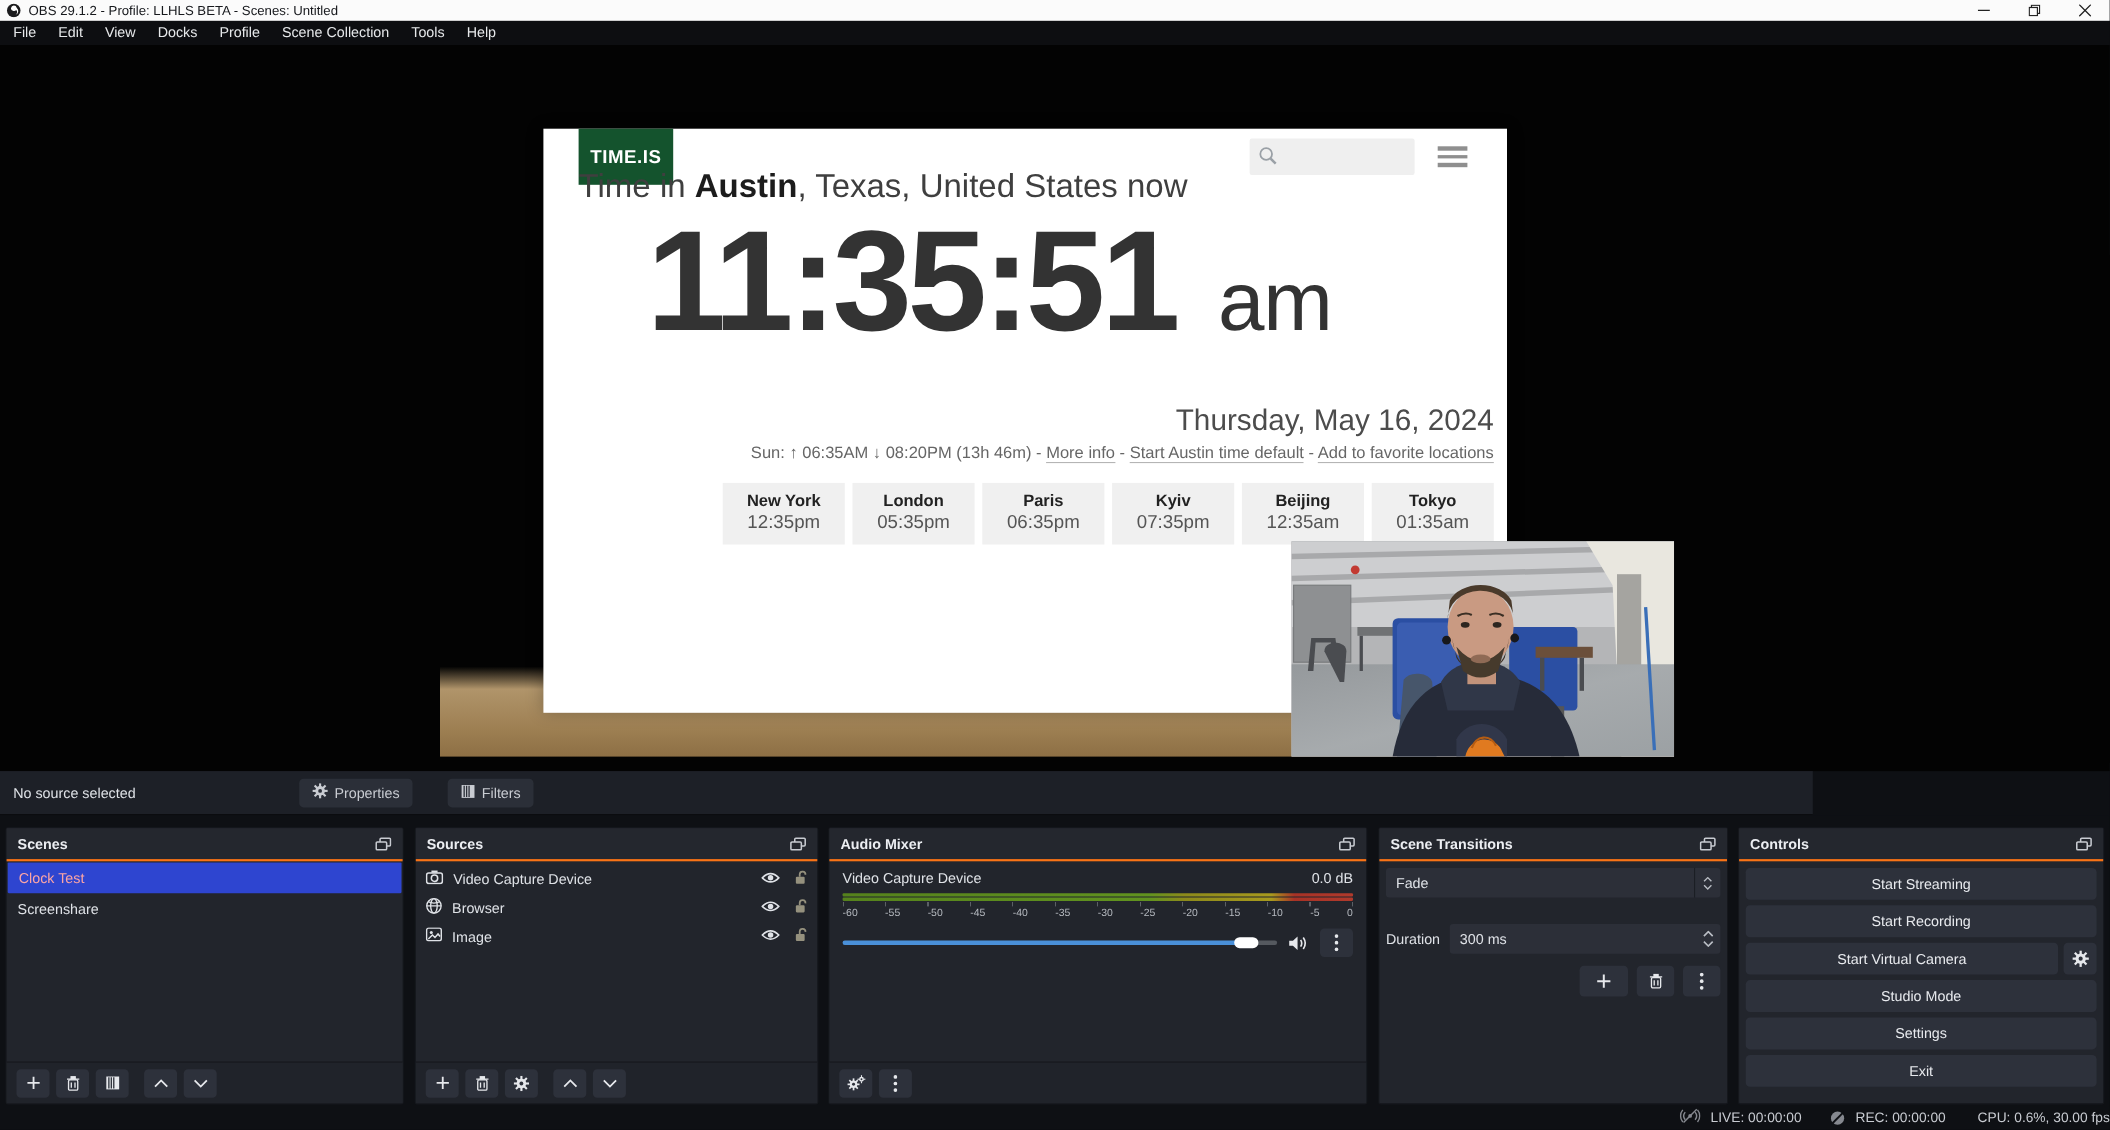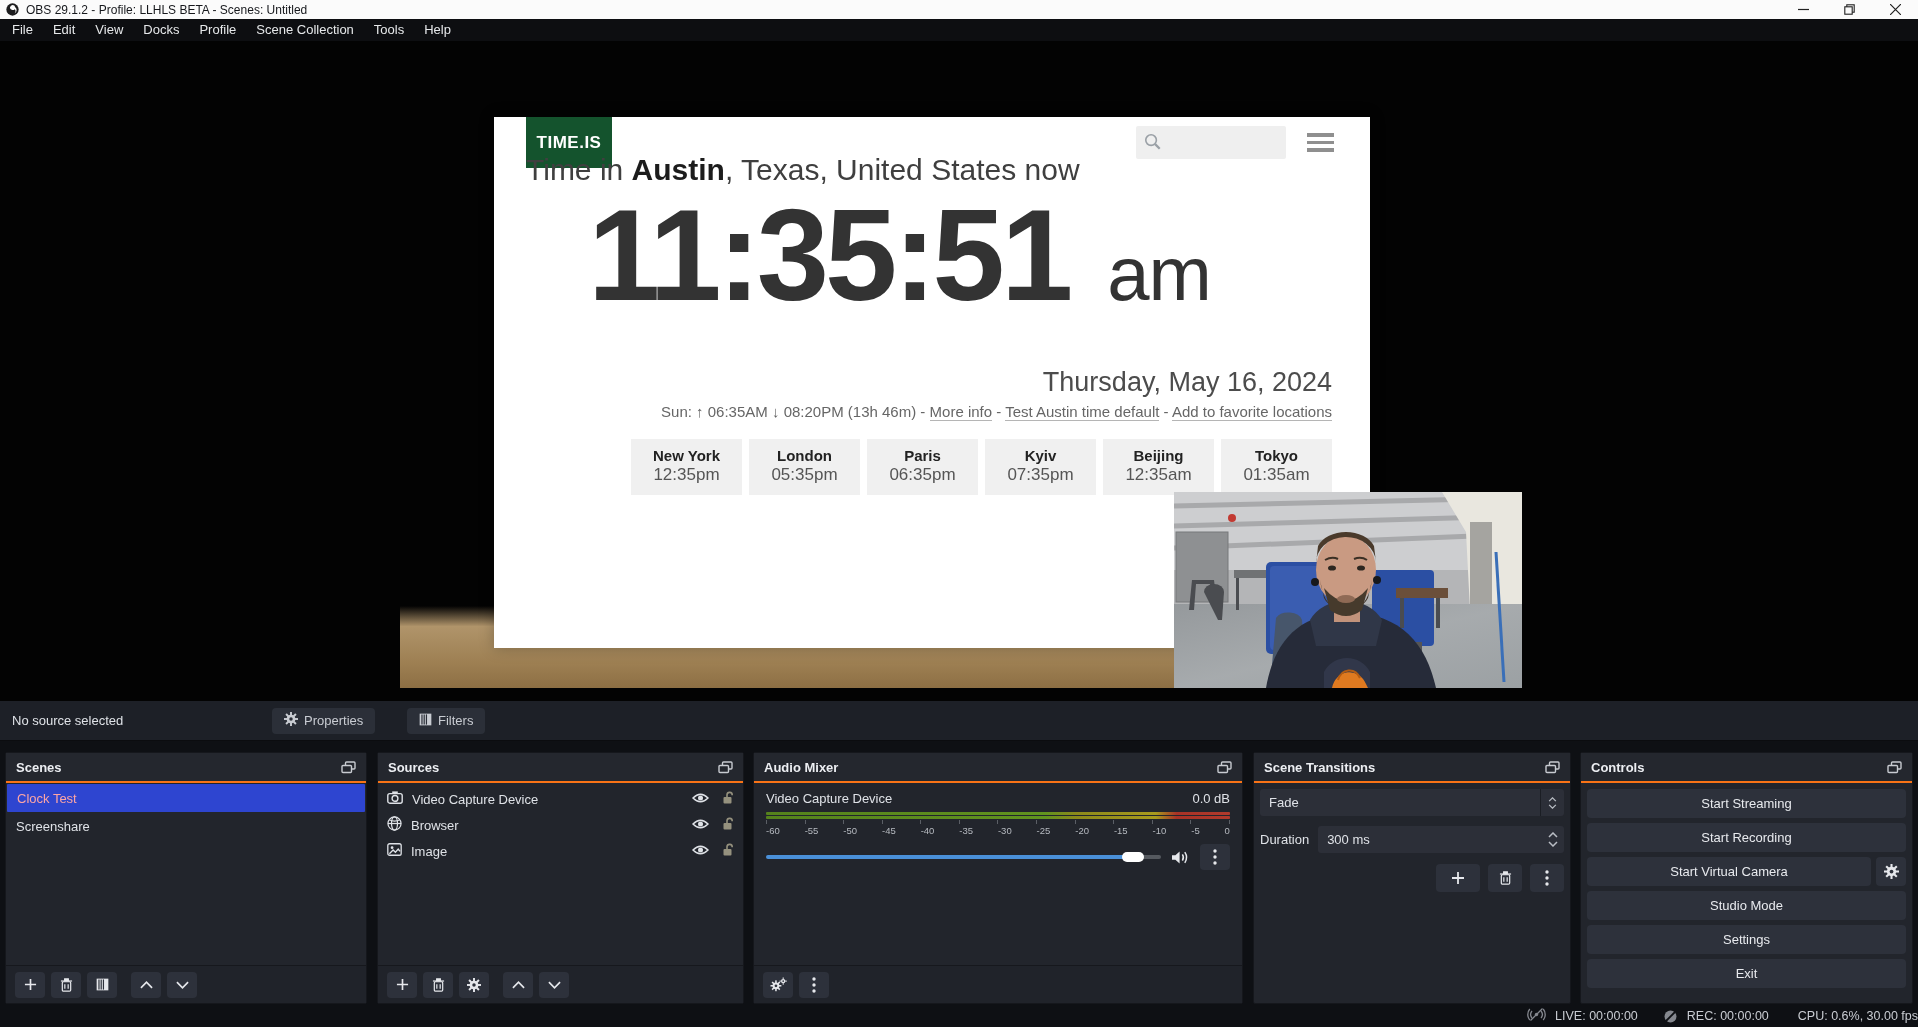--- a/index.html
+++ b/index.html
@@ -42,34 +42,34 @@
          font-weight:bold;font-size:17px;letter-spacing:.5px;display:flex;align-items:center;justify-content:center;}
   .tsearch{position:absolute;right:84px;top:9px;width:150px;height:33px;background:#efefef;border-radius:2px;
            display:flex;align-items:center;padding-left:7px;}
   .tburger{position:absolute;right:36px;top:16px;width:27px;display:flex;flex-direction:column;gap:4px;}
   .tburger span{display:block;height:3.5px;background:#8f8f8f;}
   .theading{position:absolute;left:32px;top:36px;font-size:30px;color:#3f3f3f;white-space:nowrap;}
   .theading b{color:#1c1c1c;}
   .tclock{position:absolute;left:94px;top:64px;display:flex;align-items:baseline;white-space:nowrap;}
   .tclock .digits{font-size:130px;font-weight:bold;color:#333;letter-spacing:-4px;line-height:1.15;}
   .tclock .ampm{font-size:76px;font-weight:normal;color:#333;margin-left:38px;letter-spacing:-1px;}
-  .tcol{position:absolute;left:46px;width:792px;text-align:right;}
+  .tcol{position:absolute;left:72px;width:792px;text-align:right;}
   .tdate{top:250px;font-size:27px;color:#4c4c4c;}
   .tsun{top:286px;font-size:15px;color:#666;}
   .tsun a{color:#666;text-decoration:none;border-bottom:1px solid #b5b5b5;}
   .tcities{top:322px;display:flex;justify-content:flex-end;gap:7px;}
   .tcard{width:111px;height:56px;background:#f0f0f0;text-align:center;padding-top:8px;}
   .tcard .cname{font-size:15px;font-weight:bold;color:#222;}
   .tcard .ctime{font-size:17px;color:#555;margin-top:1px;}
 
   
   .webcam{position:absolute;left:774px;top:437px;width:348px;height:196px;overflow:hidden;background:#b9babc;}
 
   
-  .srcbar{position:absolute;left:0;top:701px;width:1918px;height:40px;background:#1d2027;
+  .srcbar{position:absolute;left:0;top:701px;width:1648px;height:40px;background:#1d2027;
           display:flex;align-items:center;border-bottom:1px solid #0b0c0f;}
   .srcstatus{margin-left:12px;color:#dfe2e7;}
   .srcbtn{position:absolute;height:26px;background:#2b2f38;border:none;border-radius:4px;color:#c9ccd2;
           font-size:13px;display:flex;align-items:center;gap:6px;padding:0 12px;font-family:inherit;}
   .srcbtn.props{left:272px;} .srcbtn.filt{left:407px;}
 
   
   .docks{position:absolute;left:0;top:741px;width:1918px;height:264px;background:#0e1014;}
   .panel{position:absolute;top:11px;height:252px;background:#22252c;border:1px solid #15171c;border-radius:2px;}
   .phead{height:30px;display:flex;align-items:center;padding:0 10px;border-bottom:2px solid #f97316;background:#24272e;}
@@ -106,21 +106,21 @@
   .volhandle{position:absolute;left:93%;top:-3px;width:22px;height:10px;margin-left:-11px;background:#fff;border-radius:5px;}
   .volrow .spk{margin-left:10px;display:flex;}
   .volrow .ibtn{margin-left:10px;}
 
   
   .transbody{padding:6px;}
   .tselect{height:27px;background:#2c2f38;border-radius:3px;display:flex;align-items:center;color:#dfe2e7;}
   .tselect .tval{padding-left:9px;}
   .tselect .tchev{margin-left:auto;width:24px;height:100%;border-left:1px solid #1b1e24;
     display:flex;flex-direction:column;align-items:center;justify-content:center;gap:2px;}
-  .durrow{display:flex;align-items:center;margin-top:10px;gap:9px;justify-content:flex-end;}
+  .durrow{display:flex;align-items:center;margin-top:24px;gap:9px;justify-content:flex-end;}
   .spin{flex:1;height:27px;background:#2c2f38;border-radius:3px;display:flex;align-items:center;color:#dfe2e7;}
   .spin .tval{padding-left:9px;}
   .spin .tchev{margin-left:auto;width:22px;display:flex;flex-direction:column;align-items:center;gap:3px;}
   .transbtns{display:flex;justify-content:flex-end;gap:8px;margin-top:11px;}
   .transbtns .ibtn{height:28px;} .transbtns .wide{width:44px;} .transbtns .sq{width:34px;}
 
   
   .ctrlbody{padding:6px;display:flex;flex-direction:column;gap:5px;}
   .cbtn{height:29px;background:#2d313b;border:none;border-radius:4px;color:#e8eaee;font-size:13px;
         font-family:inherit;width:100%;}
@@ -201,21 +201,21 @@
 
         <div class="theading"><span>Time in </span><b>Austin</b><span>, Texas, United States now</span></div>
 
         <div class="tclock">
           <span class="digits">11:35:51</span>
           <span class="ampm">am</span>
         </div>
 
         <div class="tcol tdate">Thursday, May 16, 2024</div>
 
-        <div class="tcol tsun"><span>Sun: ↑ 06:35AM ↓ 08:20PM (13h 46m)</span><span> - </span><a>More info</a><span> - </span><a>Test Austin time default</a><span> - </span><a>Add to favorite locations</a></div>
+        <div class="tcol tsun"><span>Sun: ↑ 06:35AM ↓ 08:20PM (13h 46m)</span><span> - </span><a>More info</a><span> - </span><a>Start Austin time default</a><span> - </span><a>Add to favorite locations</a></div>
 
         <div class="tcol tcities">
           <div class="tcard">
               <div class="cname">New York</div>
               <div class="ctime">12:35pm</div>
             </div>
           <div class="tcard">
               <div class="cname">London</div>
               <div class="ctime">05:35pm</div>
             </div>

